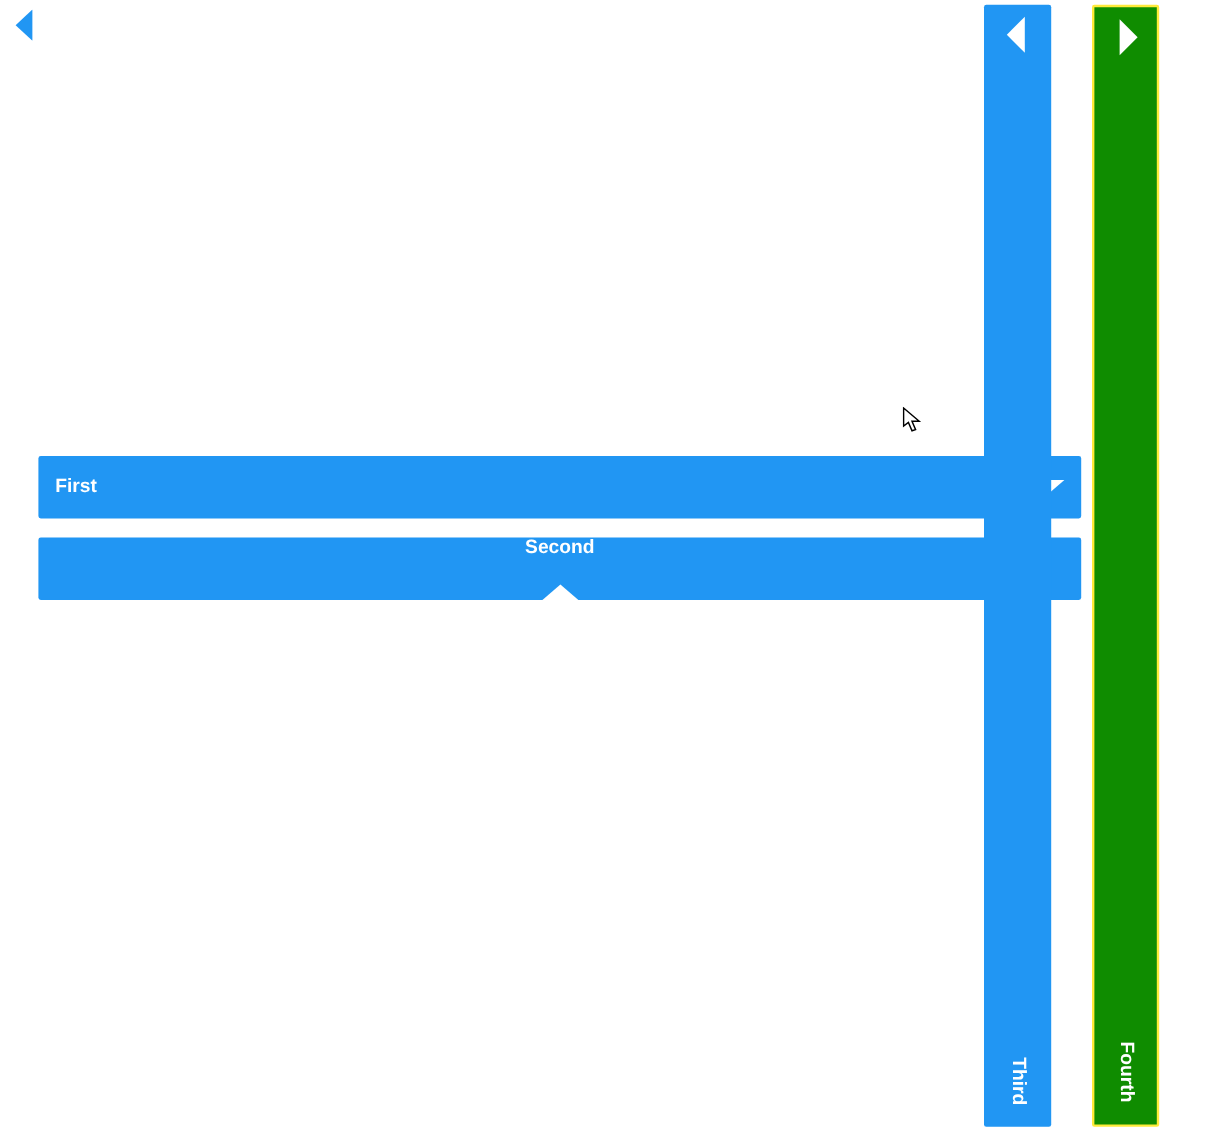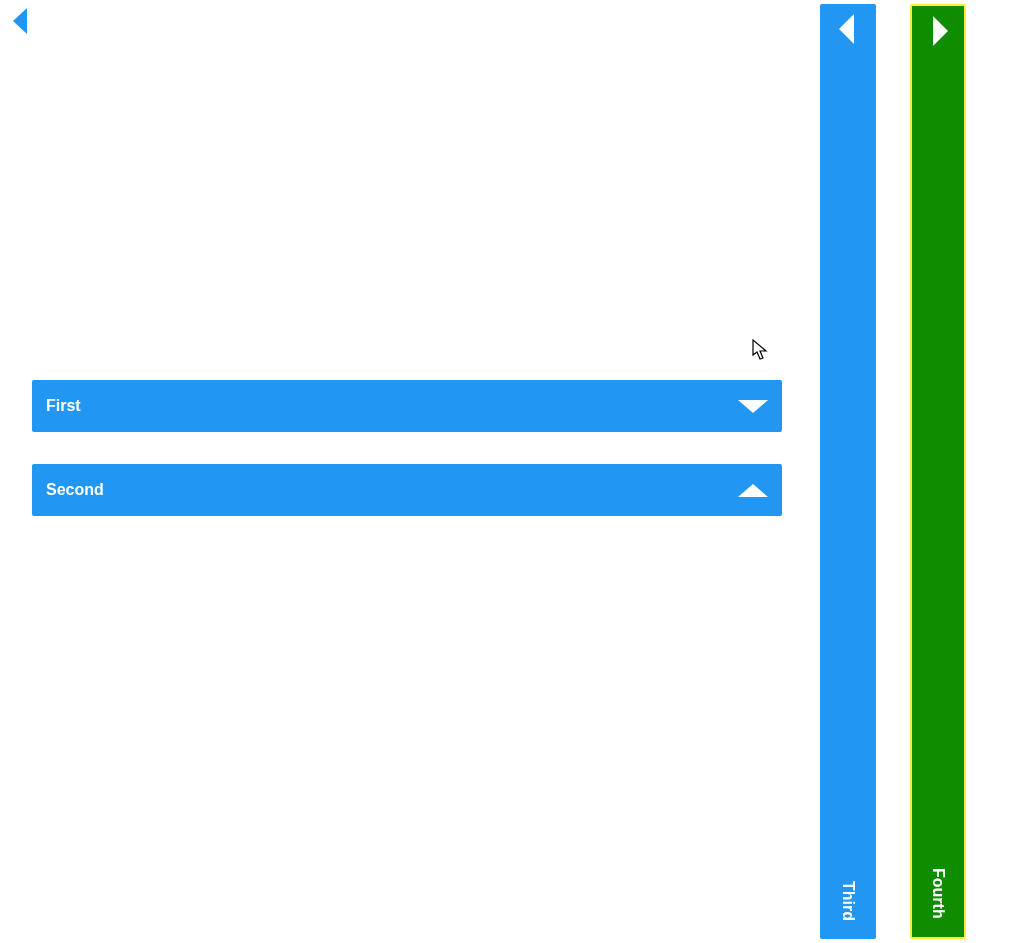--- a/index.html
+++ b/index.html
@@ -28,21 +28,21 @@
   
   .main-area {
     position: absolute;
     left: 32px;
     top: 0;
     width: 750px;
     height: 943px;
   }
 
   .panel {
-    width: 750px;
+    width: 869px;
     height: 52px;
     display: flex;
     align-items: center;
     justify-content: space-between;
     padding: 0 14px;
     color: #ffffff;
     font-size: 16px;
     font-weight: 600;
     cursor: pointer;
     border-radius: 2px;
@@ -52,21 +52,21 @@
   .panel.blue { background: #2196F3; }
   .panel .tri {
     width: 0; height: 0;
     border-left: 15px solid transparent;
     border-right: 15px solid transparent;
   }
   .panel .tri.down { border-top: 13px solid #ffffff; }
   .panel .tri.up   { border-bottom: 13px solid #ffffff; }
 
   #panel-first  { top: 380px; }
-  #panel-second { top: 464px; }
+  #panel-second { top: 448px; flex-direction: column; }
 
   
   .vcol {
     position: absolute;
     top: 4px;
     width: 56px;
     height: 935px;
     display: flex;
     flex-direction: column;
     align-items: center;

